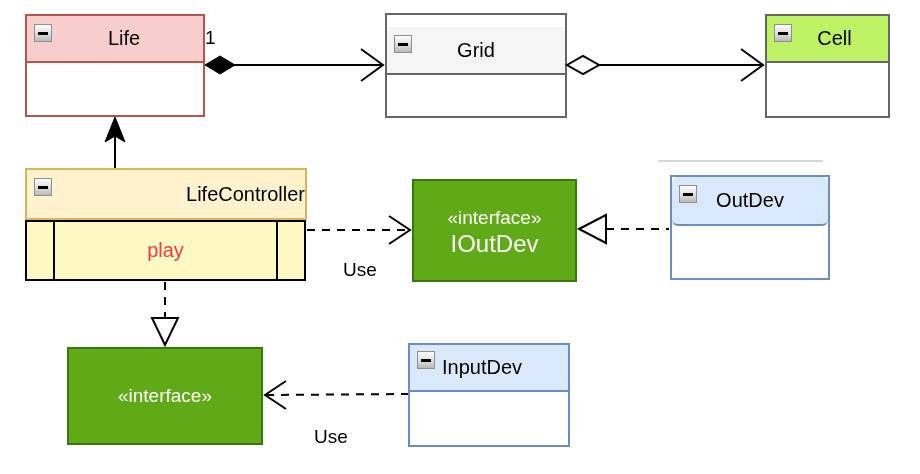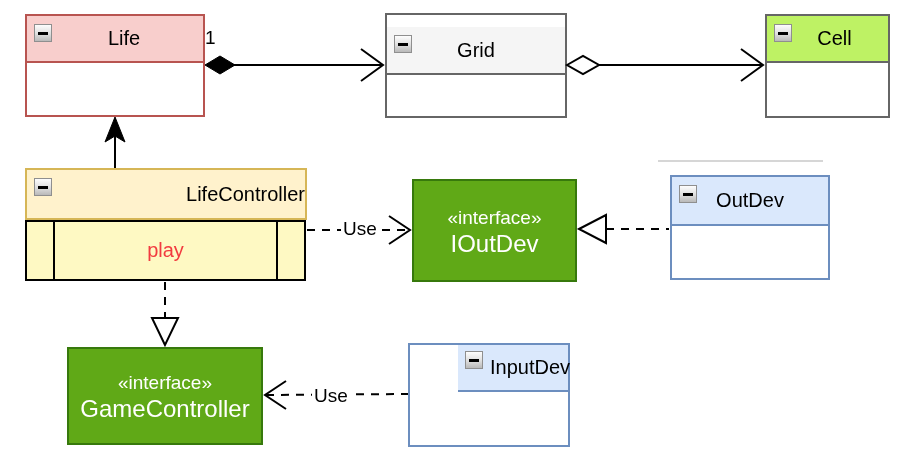--- a/index.html
+++ b/index.html
@@ -48,29 +48,29 @@
   
   .iface{position:absolute;background:#60a917;border:2px solid #37790c;z-index:2;
     display:flex;flex-direction:column;align-items:center;justify-content:center;color:#fff;}
   .ioutdev{left:412px;top:179px;width:165px;height:103px;}
   .gamecontroller{left:67px;top:347px;width:196px;height:98px;}
   .stereo{font-size:19px;line-height:26px;}
   .iname{font-size:24px;font-weight:normal;line-height:26px;}
 
   
   .outdev{left:670px;top:175px;width:160px;height:105px;border-color:#6c8ebf;}
-  .outdev .chead{height:49px;background:#dae8fc;border-bottom:2px solid #6c8ebf;}
-  .inputdev{left:408px;top:343px;width:162px;height:104px;border-color:#6c8ebf;padding-left:48px;}
+  .outdev .chead{height:49px;background:#dae8fc;border-bottom:2px solid #6c8ebf;border-radius:6px;}
+  .inputdev{left:408px;top:343px;width:162px;height:104px;border-color:#6c8ebf;}
   .inputdev .chead{height:47px;background:#dae8fc;border-bottom:2px solid #6c8ebf;justify-content:flex-start;}
   .inputdev .cname{padding-left:32px;}
   .inputdev .collapse{top:6px;}
 
   
   .edgelabel{position:absolute;z-index:4;background:#fff;font-size:19px;line-height:22px;
-    padding:0 2px;text-align:center;white-space:nowrap;}
+    padding:0 2px;text-align:center;white-space:nowrap;margin-top:41px;}
   .mult{position:absolute;z-index:4;font-size:19px;line-height:22px;z-index:4;}
   .artifact{position:absolute;left:658px;top:160px;width:165px;height:2px;background:#d6d6d6;z-index:1;}
 </style>
 </head>
 <body>
 
 <div class="canvas">
 
   <svg class="edges" viewBox="0 0 920 474">
     <g>
@@ -152,21 +152,20 @@
     <span class="method">play</span>
   </div>
 
   <div class="iface ioutdev">
     <span class="stereo">«interface»</span>
     <span class="iname">IOutDev</span>
   </div>
 
   <div class="iface gamecontroller">
     <span class="stereo">«interface»</span>
-    <span class="iname">GameController</span>
   </div>
 
   <div class="cbox outdev">
     <div class="chead">
       <span class="collapse">
           <span class="minus"></span>
         </span>
       <span class="cname">OutDev</span>
     </div>
     <div></div>

